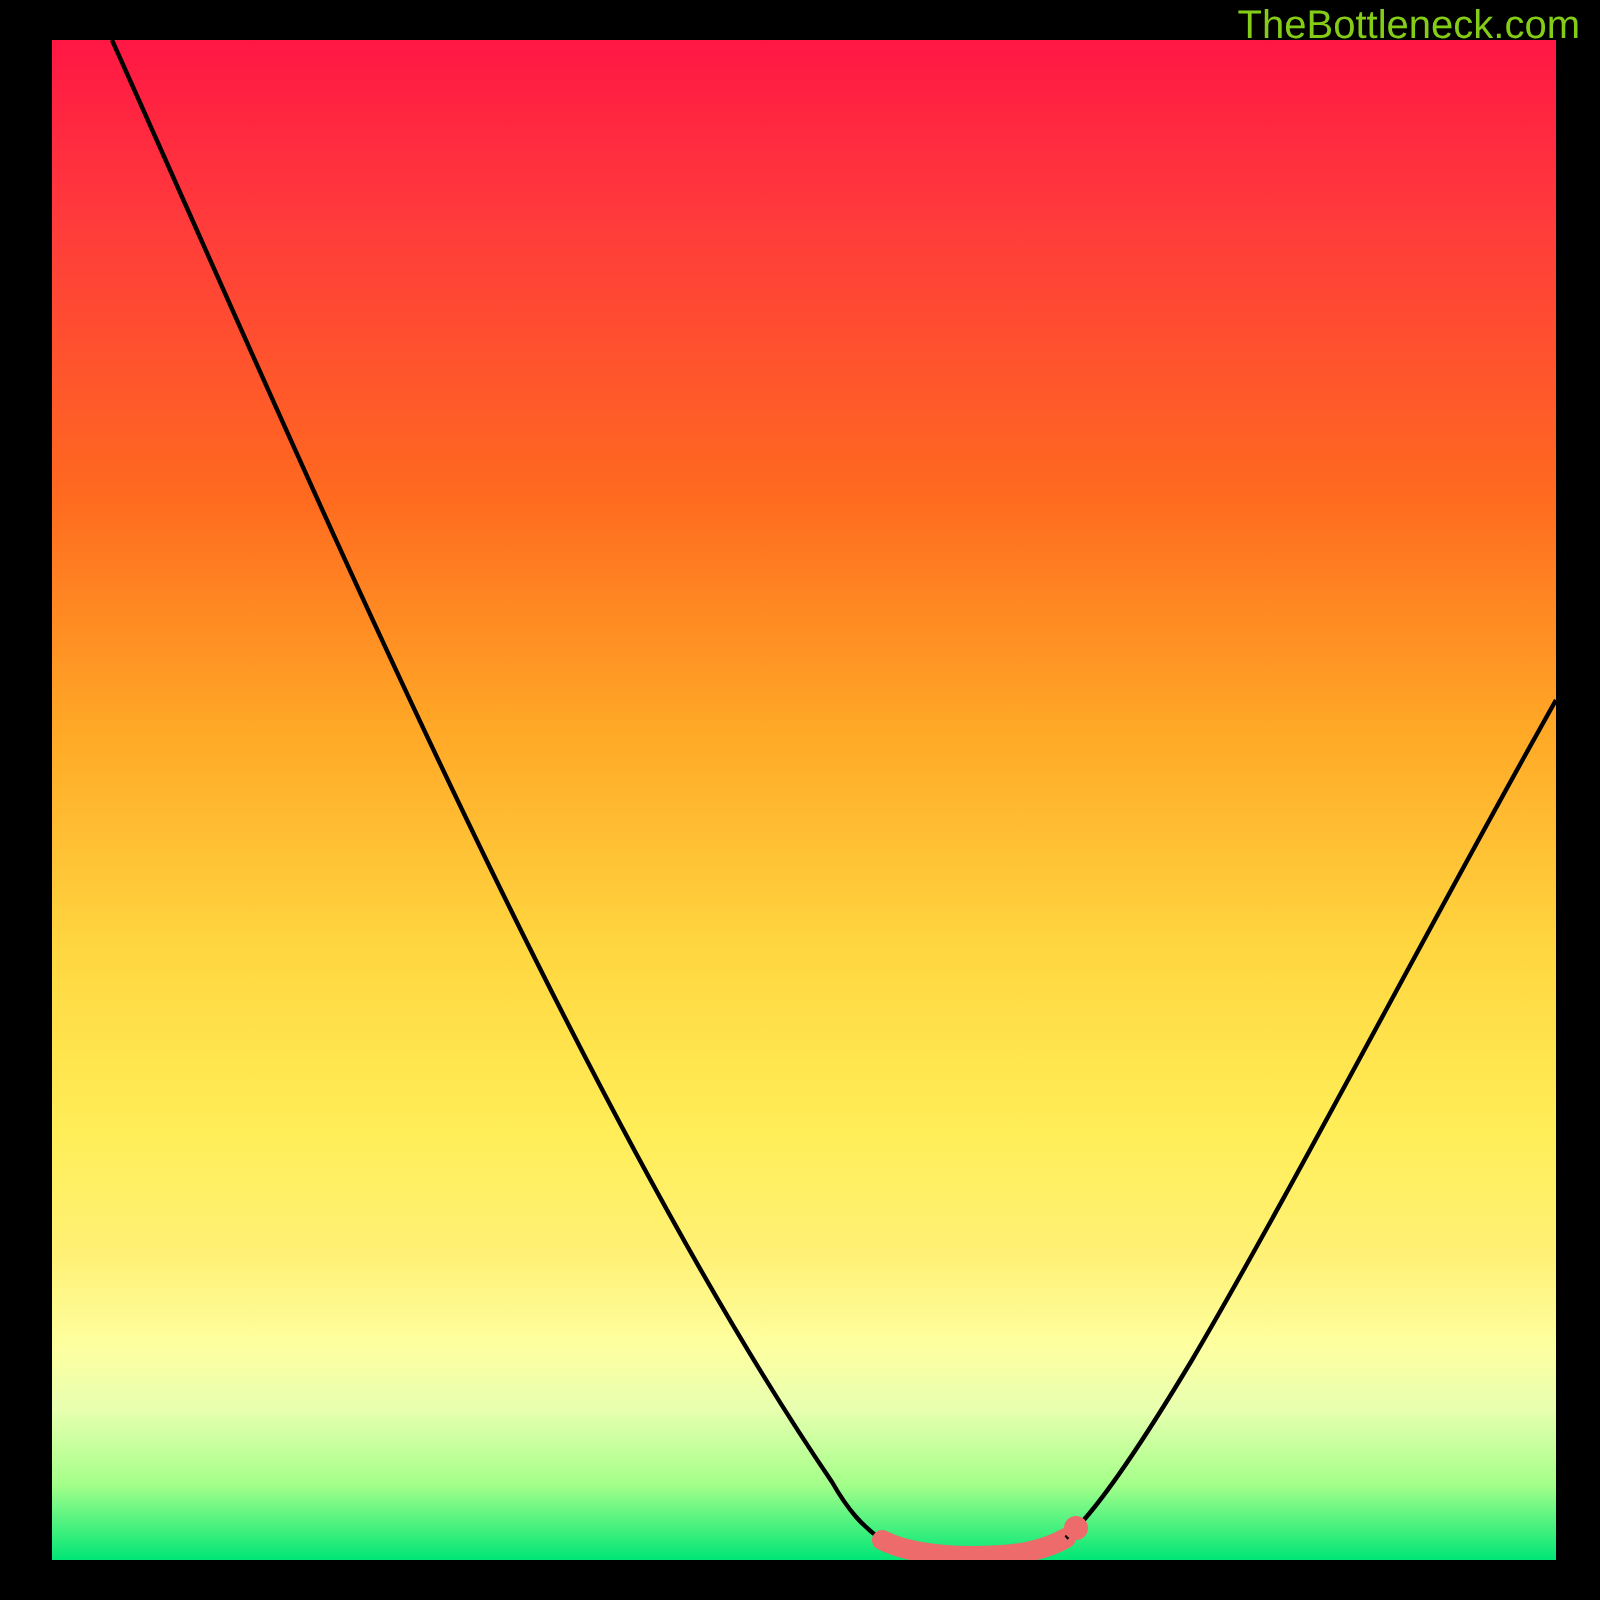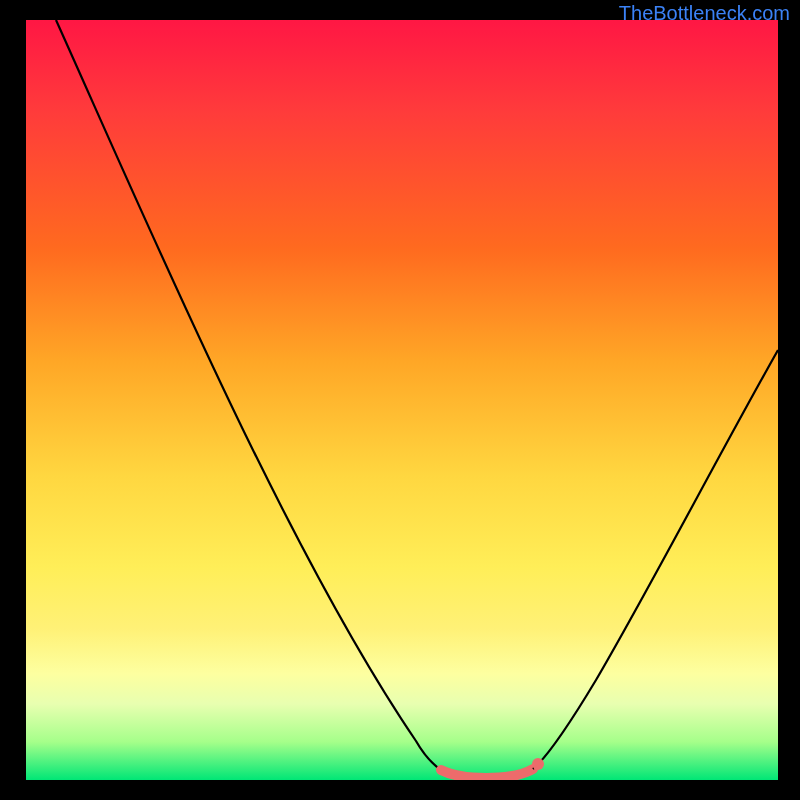--- a/index.html
+++ b/index.html
@@ -29,21 +29,21 @@
       #e8ffb0 90%,
       #a5ff8a 95%,
       #00e676 100%);
   }
   .watermark {
     position: absolute;
     top: 2px;
     right: 10px;
     font-family: Arial, sans-serif;
     font-size: 20px;
-    color: #3b82f6;
+    color: #84cc16;
     font-weight: 500;
   }
   svg.curve {
     position: absolute;
     left: 26px;
     top: 20px;
     width: 752px;
     height: 760px;
   }
 </style>

